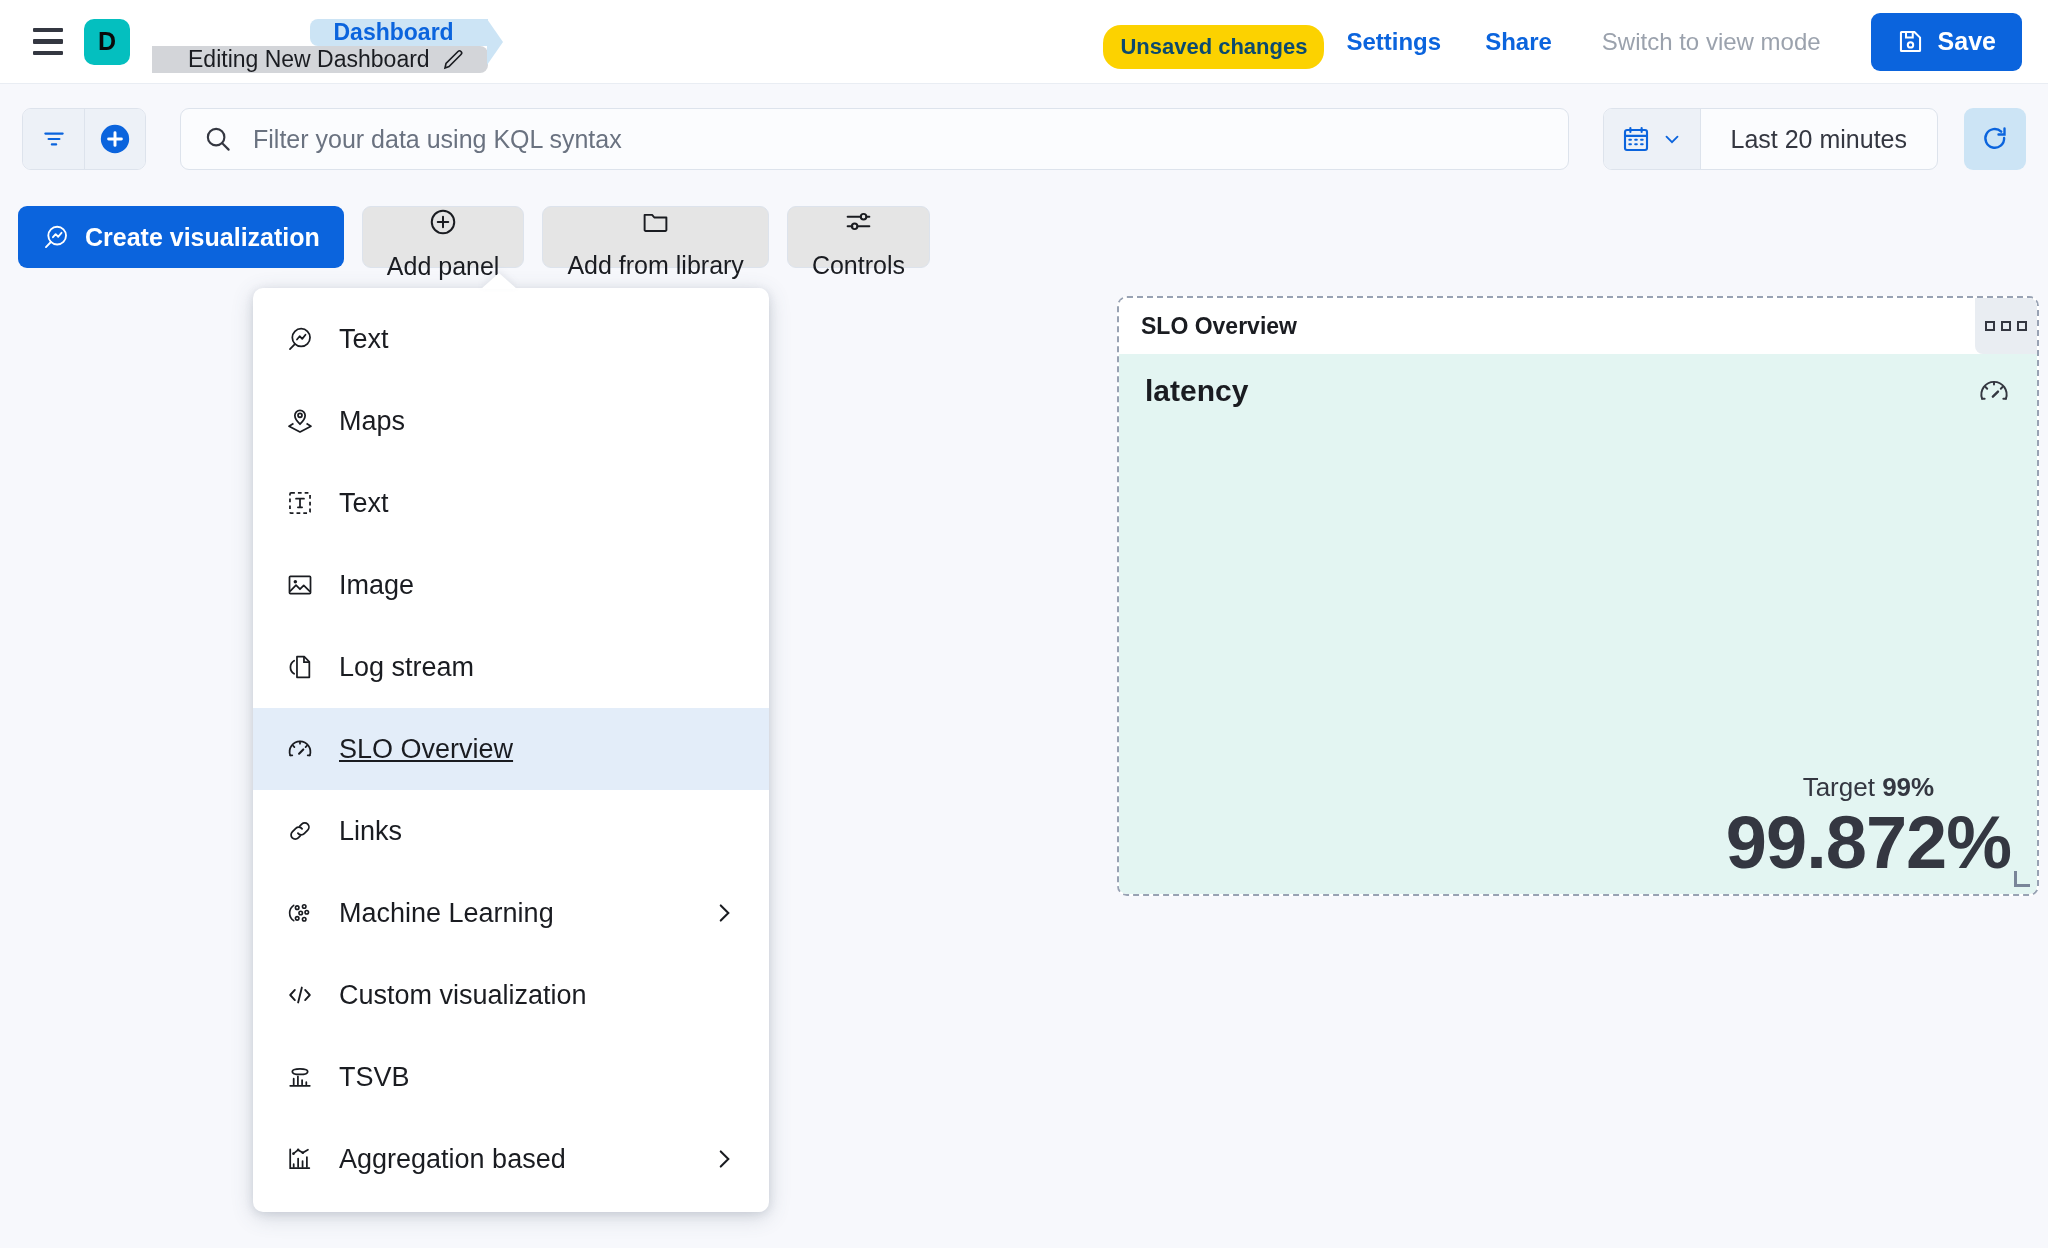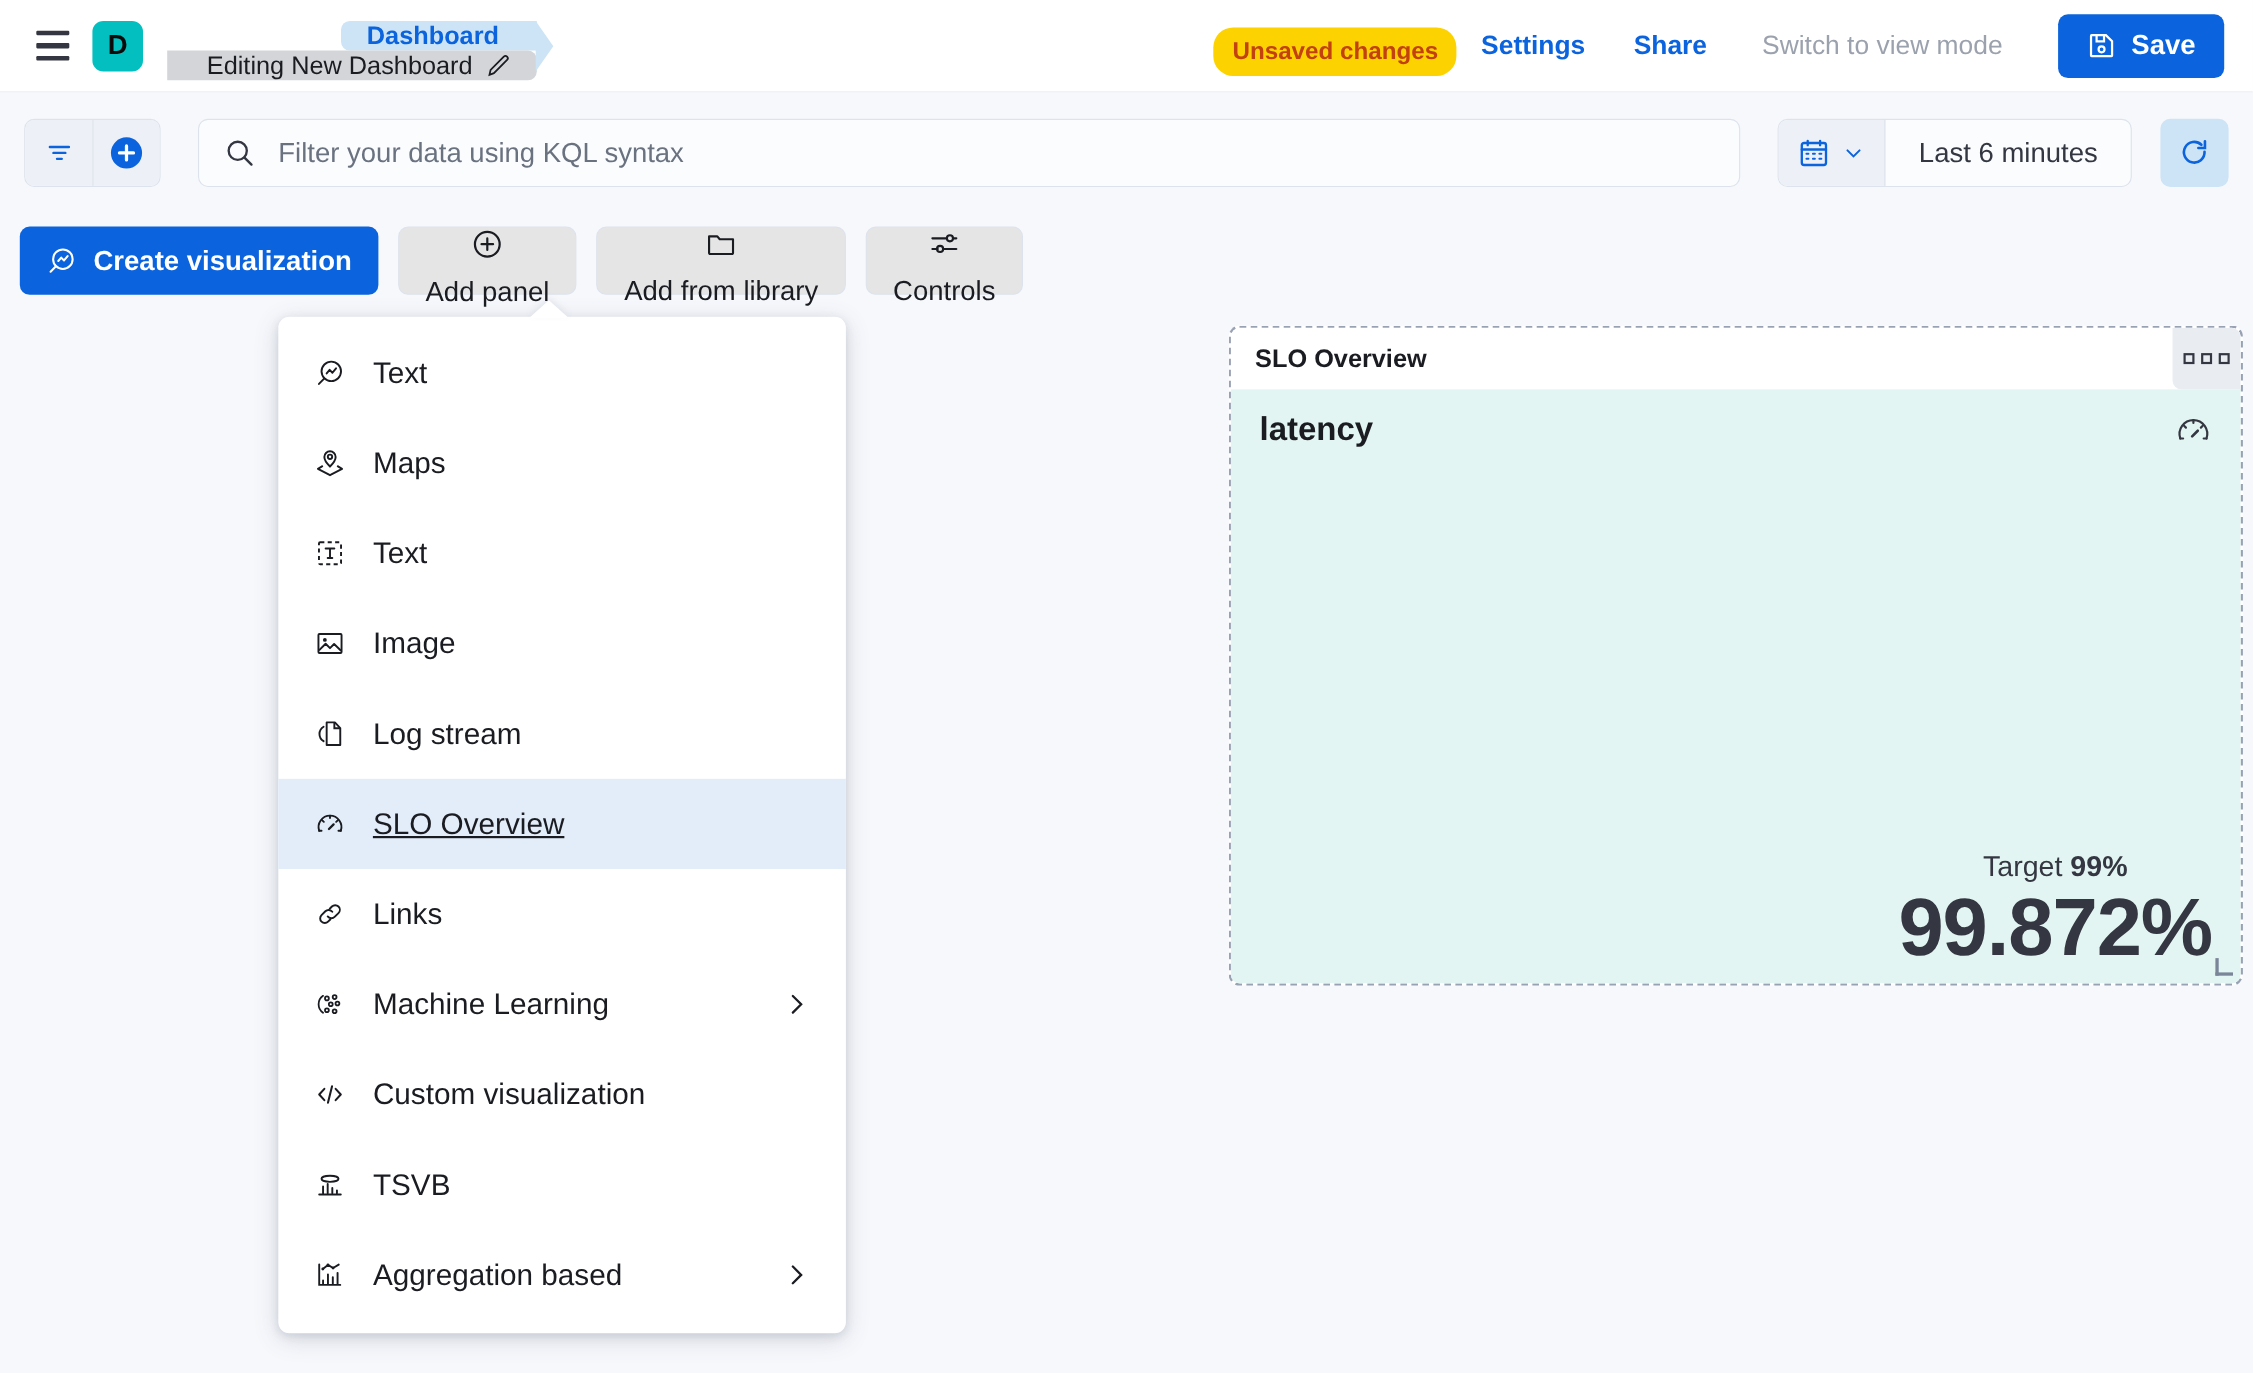--- a/index.html
+++ b/index.html
@@ -60,21 +60,21 @@
     background: #D3D5D9; color: #1A1C21; font-weight: 400;
     border-radius: 0 8px 8px 0; padding-left: 36px; padding-right: 22px;
     gap: 12px;
   }
   .pencil-icon { display: inline-flex; align-items: center; }
 
   .header-right {
     margin-left: auto; display: flex; align-items: center; gap: 0;
   }
   .unsaved-badge {
-    background: #FCD200; color: #c2410c;
+    background: #FCD200; color: #0c4a6e;
     font-size: 22px; font-weight: 700;
     padding: 9px 17px; border-radius: 18px;
     cursor: pointer;
     margin-top: 11px;
   }
   .hlink {
     font-size: 24px; font-weight: 700; color: #0B64DD;
     padding: 0 22px; cursor: pointer; white-space: nowrap;
   }
   .hlink.muted { color: #9BA2AD; font-weight: 400; padding-left: 28px; }
@@ -342,21 +342,21 @@
           <path d="M3.2 9.5h17.6M7.5 3.2v3.2M16.5 3.2v3.2" stroke-linecap="round"></path>
           <path d="M6.6 12.6h1.4M11.3 12.6h1.4M16 12.6h1.4M6.6 16.2h1.4M11.3 16.2h1.4M16 16.2h1.4" stroke-width="1.5" stroke-linecap="round"></path>
         </svg>
       </span>
       <span style="display:flex;">
         <svg width="22" height="22" viewBox="0 0 24 24" fill="none" stroke="#0B64DD" stroke-width="2" stroke-linecap="round">
           <path d="M6 9.5l6 6 6-6"></path>
         </svg>
       </span>
     </div>
-    <div class="dp-value">Last 6 minutes</div>
+    <div class="dp-value">Last 20 minutes</div>
   </div>
 
   <div class="refresh-btn">
     <svg width="30" height="30" viewBox="0 0 24 24" fill="none" stroke="#0B64DD" stroke-width="1.9" stroke-linecap="round">
       <path d="M19.3 11.2a7.5 7.5 0 1 1-2.3-5.1"></path>
       <path d="M19.6 3.6v4.8h-4.8"></path>
     </svg>
   </div>
 </div>
 

